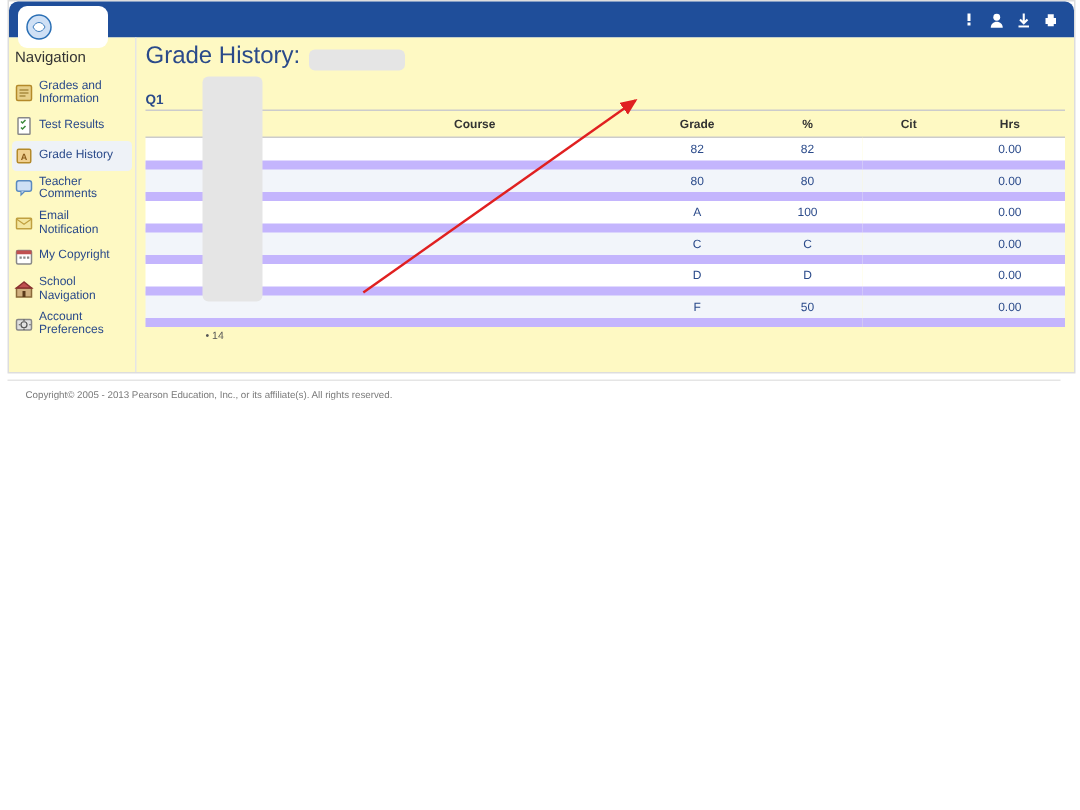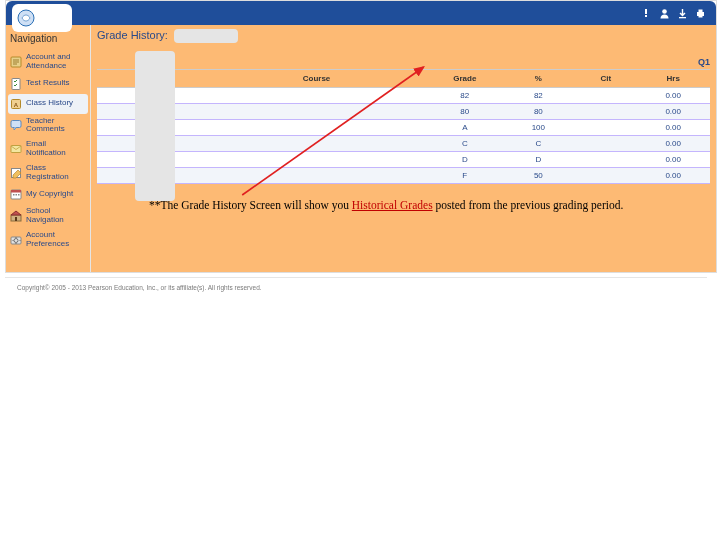--- a/index.html
+++ b/index.html
@@ -35,21 +35,21 @@
     height: 28px;
     background: #fff;
     border-radius: 6px;
     display:flex;
     align-items:center;
     justify-content:flex-start;
     padding-left:4px;
   }
   .logo-area svg { display:block }
   .topbar-icon { width:12px; height:12px; display:inline-flex; align-items:center; justify-content:center; color:#fff; font-size:11px;}
-  .body-area { display:flex; background:#fdba74; }
+  .body-area { display:flex; background:#fef9c3; }
   .sidebar {
     width: 85px;
     padding: 4px 2px 20px 2px;
     border-right: 1px solid #e5e5e5;
   }
   .nav-header {
     font-size: 10px;
     color:#333;
     padding: 4px 2px 6px 2px;
     font-weight: normal;
@@ -70,45 +70,45 @@
     flex-shrink:0;
     display:flex; align-items:center; justify-content:center;
   }
   .nav-label { flex:1; }
   .main {
     flex:1;
     position:relative;
     padding: 4px 6px 10px 6px;
   }
   .page-title {
-    font-size:11px;
+    font-size:16px;
     color:#2a4a8a;
     display:flex;
-    align-items:flex-start;
+    align-items:flex-end;
     gap:6px;
   }
   .redact-pill {
     display:inline-block;
     background:#e5e5e5;
     border-radius:4px;
     width:64px; height:14px;
   }
   .grade-col-mask {
     position:absolute;
     left: 44px; top: 26px;
     width: 40px; height: 150px;
     background:#e5e5e5;
     border-radius:4px;
     z-index:5;
   }
   .term-bar {
     margin-top: 14px;
     font-size:9px;
     font-weight:bold;
-    text-align:right;
+    text-align:left;
     color:#2a4a8a;
     border-bottom:1px solid #ccc;
     padding-bottom:2px;
     position:relative;
   }
   table.grades {
     width:100%;
     border-collapse: collapse;
     font-size:8px;
   }
@@ -117,21 +117,21 @@
     padding:4px 2px;
     color:#333;
     font-weight:bold;
     border-bottom:1px solid #ccc;
   }
   table.grades th.cname { text-align:center; padding-left:110px;}
   table.grades td {
     text-align:center;
     padding:3px 2px;
     color:#2a4a8a;
-    border-bottom:1px solid #c4b5fd;
+    border-bottom:6px solid #c4b5fd;
   }
   table.grades td.cname { text-align:left; padding-left:110px;}
   table.grades tr:nth-child(odd) td { background:#fff;}
   table.grades tr:nth-child(even) td { background:#f2f5fa;}
   .arrow-layer {
     position:absolute;
     left:0; top:0; width:100%; height:200px;
     pointer-events:none;
     z-index:10;
   }
@@ -195,66 +195,57 @@
     <div class="sidebar">
       <div class="nav-header">Navigation</div>
 
       <div class="nav-item">
         <span class="nav-icon">
             <svg width="14" height="14" viewBox="0 0 14 14">
               <rect x="2" y="2" width="10" height="10" rx="1" fill="#e7d08a" stroke="#b48a2a"></rect>
               <path d="M4 5h6M4 7h6M4 9h4" stroke="#8a6a1a" stroke-width="0.8"></path>
             </svg>
           </span>
-        <span class="nav-label">Account and Attendance</span>
+        <span class="nav-label">Grades and Information</span>
       </div>
       <div class="nav-item">
         <span class="nav-icon">
             <svg width="14" height="14" viewBox="0 0 14 14">
               <rect x="3" y="1.5" width="8" height="11" rx="0.5" fill="#fff" stroke="#888"></rect>
               <path d="M5 4l1 1 2-2M5 8l1 1 2-2" stroke="#3a8a3a" stroke-width="1" fill="none"></path>
             </svg>
           </span>
         <span class="nav-label">Test Results</span>
       </div>
       <div class="nav-item active">
         <span class="nav-icon">
             <svg width="14" height="14" viewBox="0 0 14 14">
               <rect x="2.5" y="2.5" width="9" height="9" rx="1" fill="#f0d090" stroke="#b48a2a"></rect>
               <text x="7" y="9.5" font-size="6" text-anchor="middle" fill="#8a5a1a" font-weight="bold">A</text>
             </svg>
           </span>
-        <span class="nav-label">Class History</span>
+        <span class="nav-label">Grade History</span>
       </div>
       <div class="nav-item">
         <span class="nav-icon">
             <svg width="14" height="14" viewBox="0 0 14 14">
               <rect x="2" y="2.5" width="10" height="7" rx="1.5" fill="#cfe0f5" stroke="#5a8ac0"></rect>
               <path d="M5 9.5v2.5l2.5-2.5" fill="#cfe0f5" stroke="#5a8ac0" stroke-width="0.8"></path>
             </svg>
           </span>
         <span class="nav-label">Teacher Comments</span>
       </div>
       <div class="nav-item">
         <span class="nav-icon">
             <svg width="14" height="14" viewBox="0 0 14 14">
               <rect x="2" y="3.5" width="10" height="7" rx="0.5" fill="#f3e6a0" stroke="#c0a040"></rect>
               <path d="M2 4l5 3.5L12 4" stroke="#c0a040" fill="none" stroke-width="0.8"></path>
             </svg>
           </span>
         <span class="nav-label">Email Notification</span>
-      </div>
-      <div class="nav-item">
-        <span class="nav-icon">
-            <svg width="14" height="14" viewBox="0 0 14 14">
-              <rect x="2.5" y="2.5" width="9" height="9" fill="#fff" stroke="#888"></rect>
-              <path d="M9 4l3 3-5 5H4V9z" fill="#f0c060" stroke="#b07a20" stroke-width="0.6"></path>
-            </svg>
-          </span>
-        <span class="nav-label">Class Registration</span>
       </div>
       <div class="nav-item">
         <span class="nav-icon">
             <svg width="14" height="14" viewBox="0 0 14 14">
               <rect x="2" y="3" width="10" height="9" rx="1" fill="#fff" stroke="#888"></rect>
               <rect x="2" y="3" width="10" height="2.5" fill="#c05050"></rect>
               <rect x="4" y="7" width="1.5" height="1.5" fill="#888"></rect>
               <rect x="6.5" y="7" width="1.5" height="1.5" fill="#888"></rect>
               <rect x="9" y="7" width="1.5" height="1.5" fill="#888"></rect>
             </svg>
@@ -353,20 +344,17 @@
         <defs>
           <marker id="ah" markerWidth="8" markerHeight="8" refX="6" refY="3" orient="auto">
             <path d="M0 0L7 3L0 6z" fill="#e02020"></path>
           </marker>
         </defs>
         <line x1="150" y1="170" x2="330" y2="42" stroke="#e02020" stroke-width="1.6" marker-end="url(#ah)"></line>
       </svg>
 
       <div class="small-note">• 14</div>
 
-      <div class="caption">
-        <span>**The Grade History Screen will show you </span><span class="hg">Historical Grades</span><span> posted from the previous grading period.</span>
-      </div>
     </div>
   </div>
 </div>
 
 <div class="footer">Copyright© 2005 - 2013 Pearson Education, Inc., or its affiliate(s). All rights reserved.</div>
 
 </body></html>

